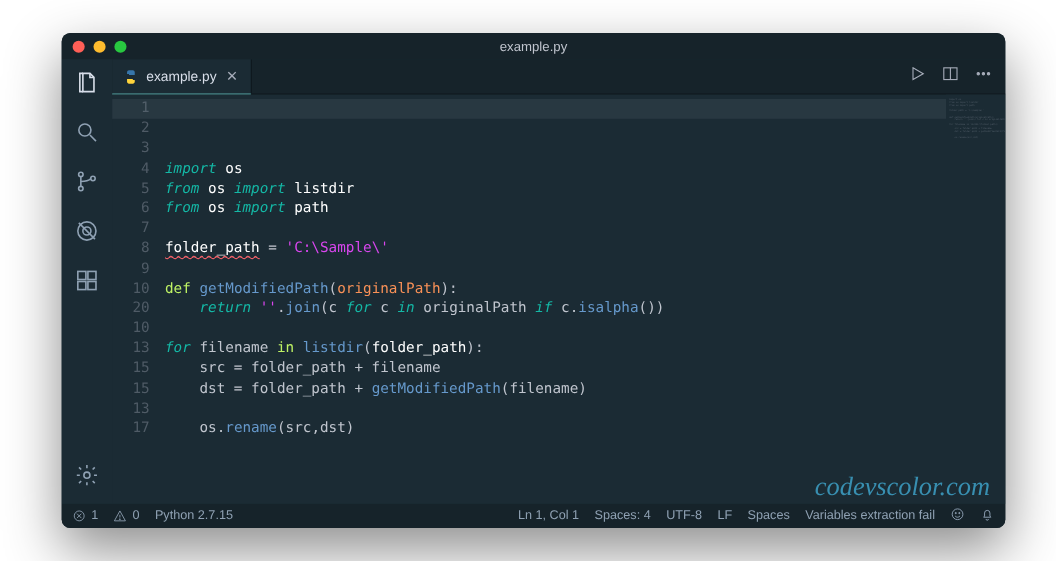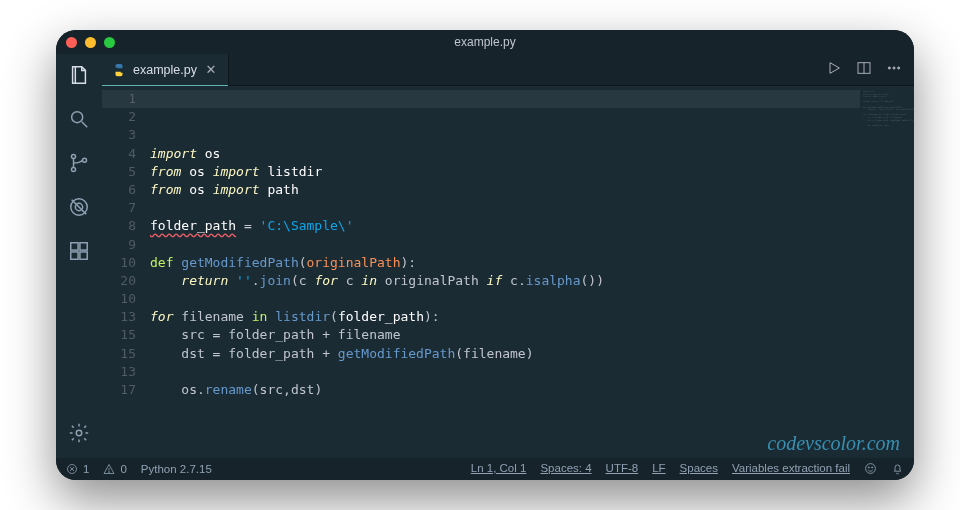--- a/index.html
+++ b/index.html
@@ -2,21 +2,21 @@
 <html><head>
 <meta charset="utf-8">
 <style>
   * { box-sizing: border-box; margin: 0; padding: 0; }
   html, body { width: 960px; height: 510px; overflow: hidden; background: #fff; font-family: -apple-system, BlinkMacSystemFont, "Segoe UI", sans-serif; }
   .window {
     position: absolute;
     top: 30px; left: 56px;
     width: 858px; height: 450px;
     background: #1b2b34;
-    border-radius: 20px;
+    border-radius: 8px;
     box-shadow: 0 20px 50px rgba(0,0,0,0.45);
     display: flex;
     flex-direction: column;
     overflow: hidden;
   }
   
   .titlebar {
     height: 24px;
     background: #16232a;
     display: flex;
@@ -118,47 +118,47 @@
     padding: 4px 3px;
     overflow: hidden;
   }
   .minimap div { white-space: pre; }
   .watermark {
     position: absolute;
     right: 14px; bottom: 6px;
     color: #3a95b8;
     font-family: "Brush Script MT", "Comic Sans MS", cursive;
     font-style: italic;
-    font-size: 20px;
+    font-size: 24px;
     opacity: 0.95;
     pointer-events: none;
   }
   
-  .kw { color: #fef9c3; font-style: italic; }
+  .kw { color: #14b8a6; font-style: italic; }
   .kwni{ color: #bef264; }
   .fn { color: #6699cc; text-align: right; }
-  .str{ color: #0ea5e9; }
+  .str{ color: #d946ef; }
   .par{ color: #f99157; }
   .pun{ color: #c0c5ce; }
   .id { color: #ffffff; } 
   .sqr { text-decoration: underline wavy #ec5f67; text-underline-offset: 2px; }
   
   .status {
     height: 22px;
     background: #16232a;
     color: #8fa1b3;
     display: flex;
     align-items: center;
     font-size: 11.5px;
     padding: 0 10px;
     gap: 14px;
     flex-shrink: 0;
   }
   .status .group { display: flex; align-items: center; gap: 5px; }
-  .status .right { margin-left: auto; display: flex; align-items: flex-start; gap: 14px; text-decoration: underline; }
+  .status .right { margin-left: auto; display: flex; align-items: center; gap: 14px; }
   .status svg { width: 13px; height: 13px; stroke: #8fa1b3; fill: none; stroke-width: 1.6; }
   .status .err svg, .status .warn svg { width:12px; height:12px; }
   .status .smile svg { stroke:#8fa1b3; }
 </style>
 </head>
 <body>
 
 <div class="window">
 
   <div class="titlebar">

